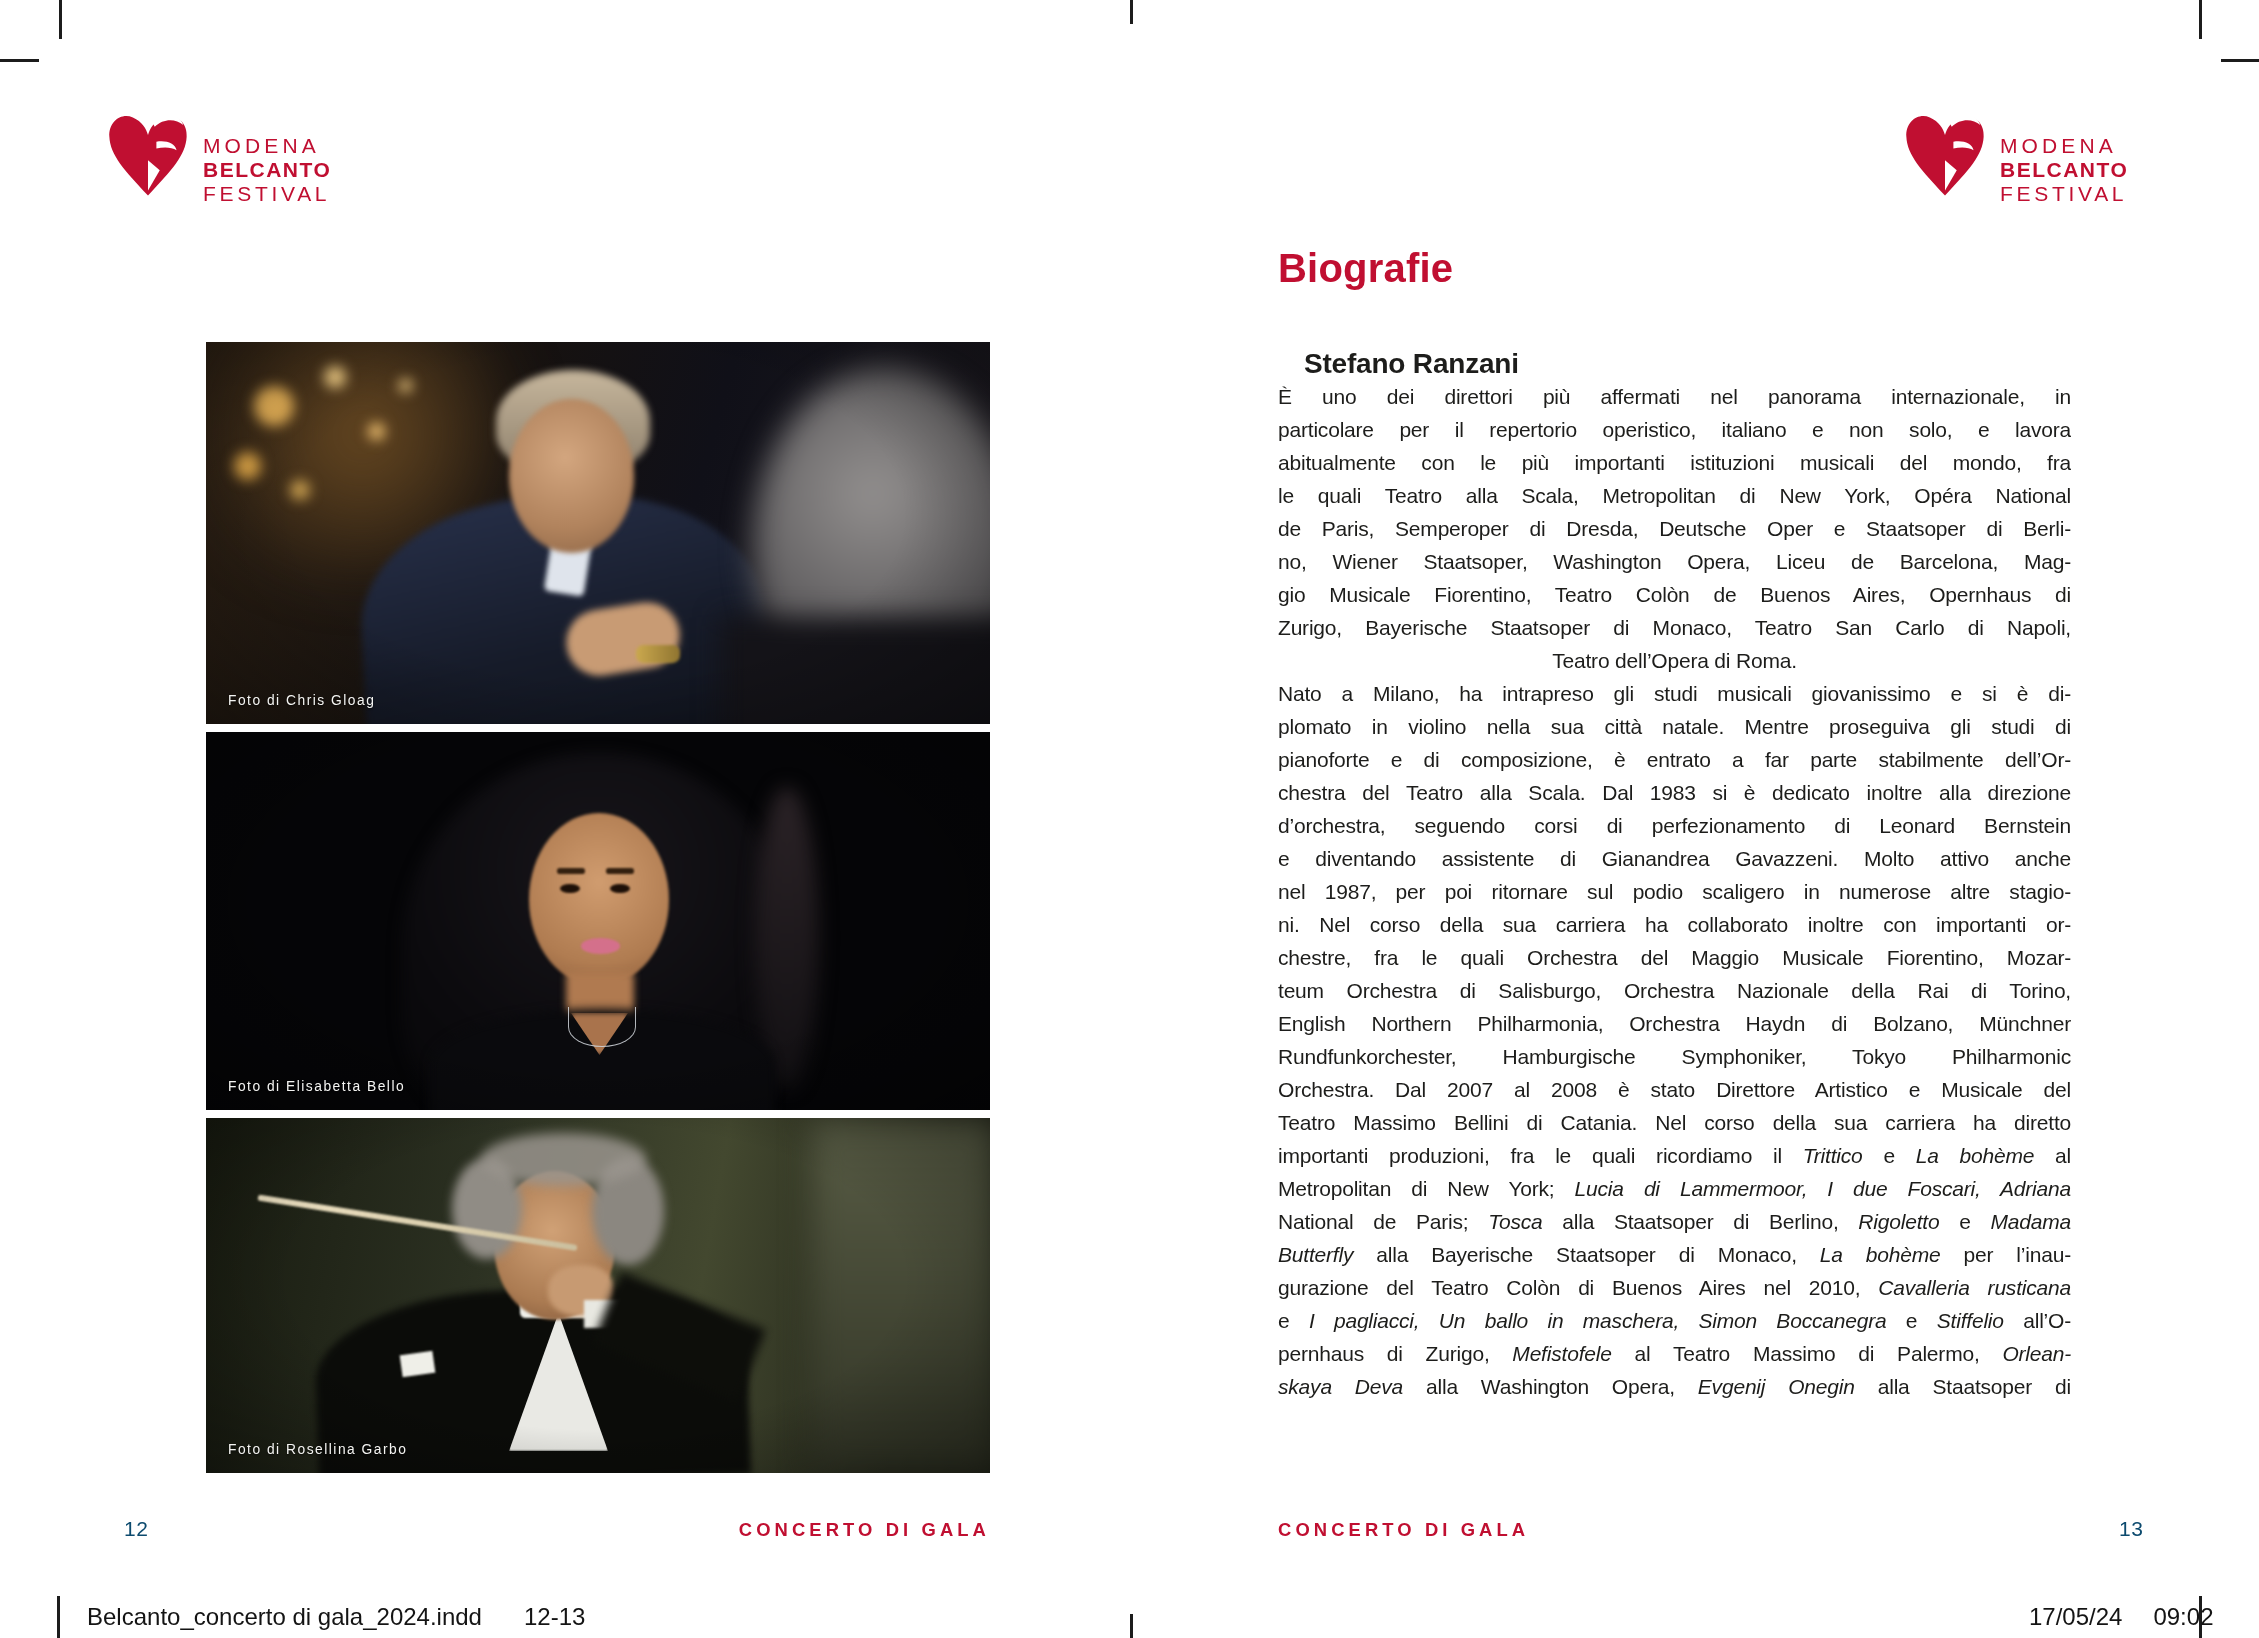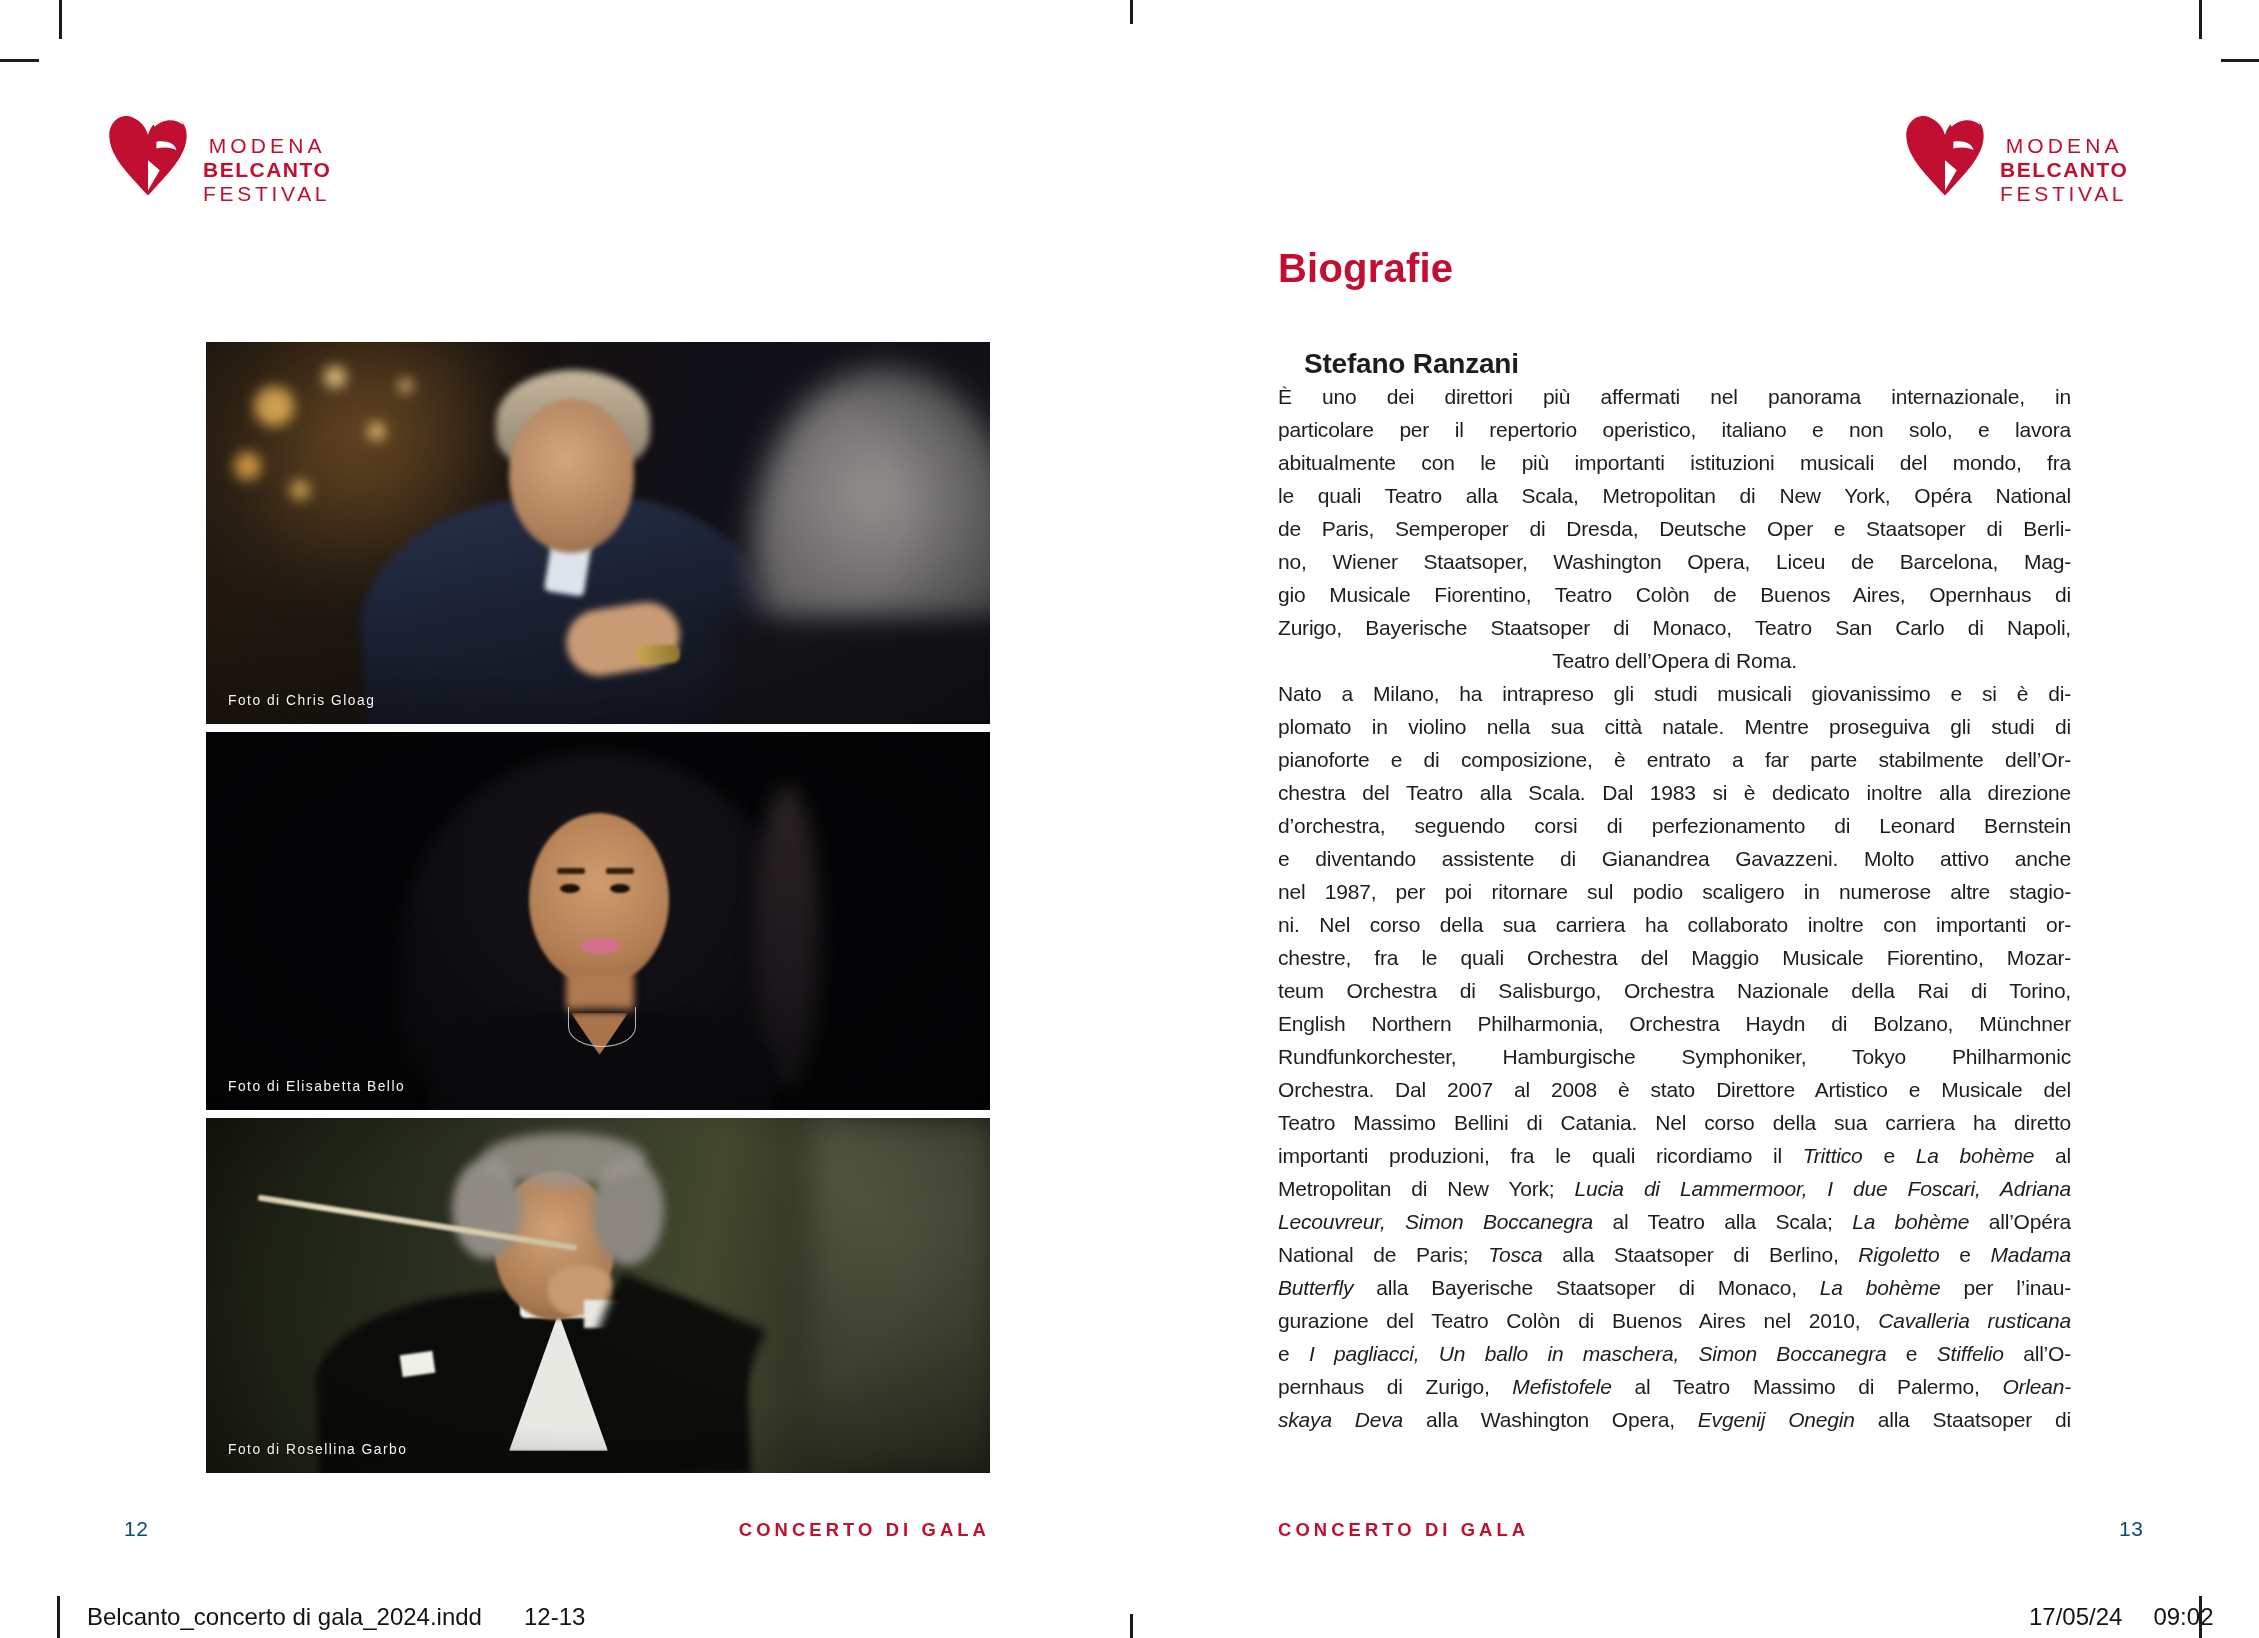--- a/index.html
+++ b/index.html
@@ -8,21 +8,21 @@
 
   
   .mark{position:absolute;background:#1c1c1c;}
   .mark.v{width:2.8px;}
   .mark.h{height:2.8px;}
 
   
   .logo{position:absolute;display:flex;align-items:flex-start;}
   .logo svg{width:84px;height:103px;display:block;}
   .logo-text{margin-left:13px;padding-top:29px;color:#c00f31;line-height:24px;}
-  .logo-line1{font-size:21px;letter-spacing:4.1px;font-weight:400;text-align:center;}
+  .logo-line1{font-size:21px;letter-spacing:4.1px;font-weight:400;}
   .logo-line2{font-size:21px;letter-spacing:1.5px;font-weight:700;}
   .logo-line3{font-size:21px;letter-spacing:3.7px;font-weight:400;}
 
   
   .photo{position:absolute;left:206px;width:784px;overflow:hidden;background:#0a0a0c;}
   .photo .art{position:absolute;inset:0;}
   .photo .art div{position:absolute;}
   .caption{position:absolute;left:22px;bottom:16.5px;color:#f4f4f2;font-size:13.8px;
            letter-spacing:1.5px;z-index:5;text-shadow:0 0.9px 1.8px rgba(0,0,0,.6);}
   .vignette{position:absolute;inset:0;z-index:3;
@@ -191,21 +191,20 @@
       <div class="bio-line j"><span>nel 1987, per poi ritornare sul podio scaligero in numerose altre stagio-</span></div>
       <div class="bio-line j"><span>ni. Nel corso della sua carriera ha collaborato inoltre con importanti or-</span></div>
       <div class="bio-line j"><span>chestre, fra le quali Orchestra del Maggio Musicale Fiorentino, Mozar-</span></div>
       <div class="bio-line j"><span>teum Orchestra di Salisburgo, Orchestra Nazionale della Rai di Torino,</span></div>
       <div class="bio-line j"><span>English Northern Philharmonia, Orchestra Haydn di Bolzano, Münchner</span></div>
       <div class="bio-line j"><span>Rundfunkorchester, Hamburgische Symphoniker, Tokyo Philharmonic</span></div>
       <div class="bio-line j"><span>Orchestra. Dal 2007 al 2008 è stato Direttore Artistico e Musicale del</span></div>
       <div class="bio-line j"><span>Teatro Massimo Bellini di Catania. Nel corso della sua carriera ha diretto</span></div>
       <div class="bio-line j"><span>importanti produzioni, fra le quali ricordiamo il </span><span class="it">Trittico</span><span> e </span><span class="it">La bohème</span><span> al</span></div>
       <div class="bio-line j"><span>Metropolitan di New York; </span><span class="it">Lucia di Lammermoor, I due Foscari, Adriana</span></div>
-      <div class="bio-line j"><span class="it">Lecouvreur, Simon Boccanegra</span><span> al Teatro alla Scala; </span><span class="it">La bohème</span><span> all’Opéra</span></div>
       <div class="bio-line j"><span>National de Paris; </span><span class="it">Tosca</span><span> alla Staatsoper di Berlino, </span><span class="it">Rigoletto</span><span> e </span><span class="it">Madama</span></div>
       <div class="bio-line j"><span class="it">Butterfly</span><span> alla Bayerische Staatsoper di Monaco, </span><span class="it">La bohème</span><span> per l’inau-</span></div>
       <div class="bio-line j"><span>gurazione del Teatro Colòn di Buenos Aires nel 2010, </span><span class="it">Cavalleria rusticana</span></div>
       <div class="bio-line j"><span>e </span><span class="it">I pagliacci, Un ballo in maschera, Simon Boccanegra</span><span> e </span><span class="it">Stiffelio</span><span> all’O-</span></div>
       <div class="bio-line j"><span>pernhaus di Zurigo, </span><span class="it">Mefistofele</span><span> al Teatro Massimo di Palermo, </span><span class="it">Orlean-</span></div>
       <div class="bio-line j"><span class="it">skaya Deva</span><span> alla Washington Opera, </span><span class="it">Evgenij Onegin</span><span> alla Staatsoper di</span></div>
     </div>
 
   <div class="pagenum" id="pagenum-12">12</div>
   <div class="footer" id="footer-left">CONCERTO DI GALA</div>

